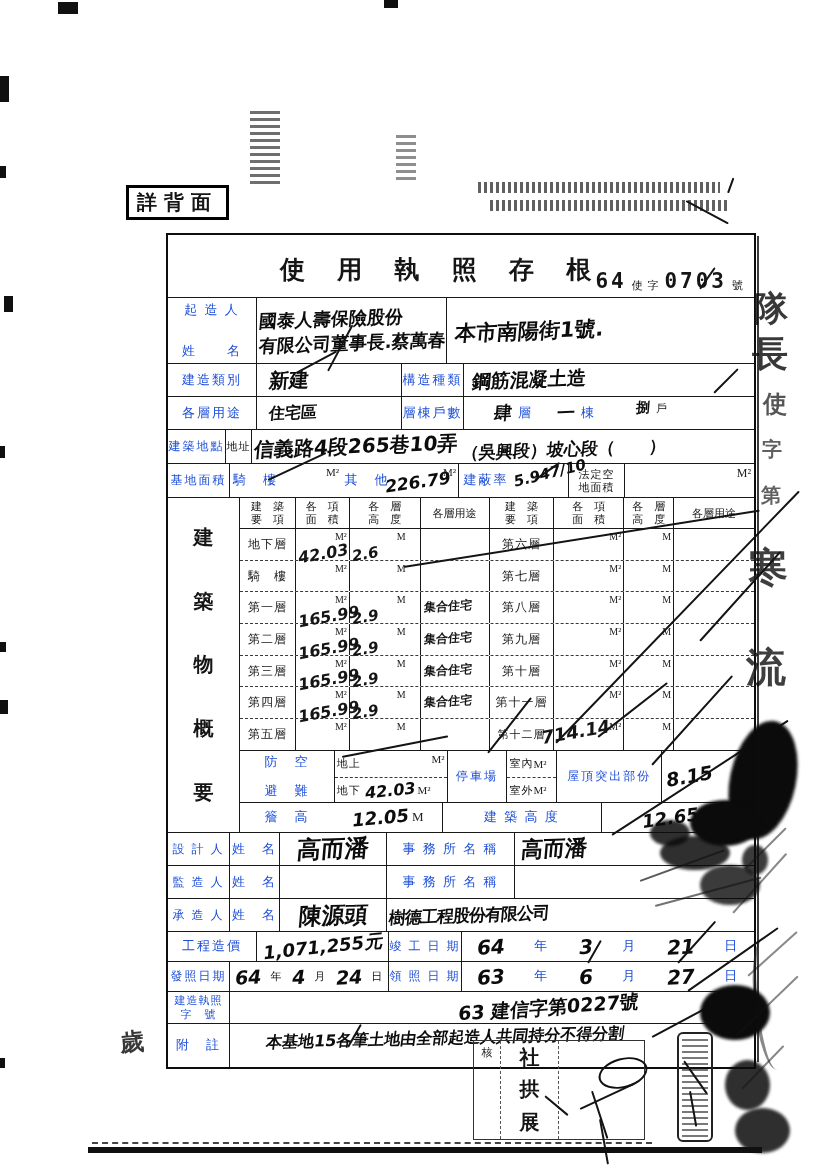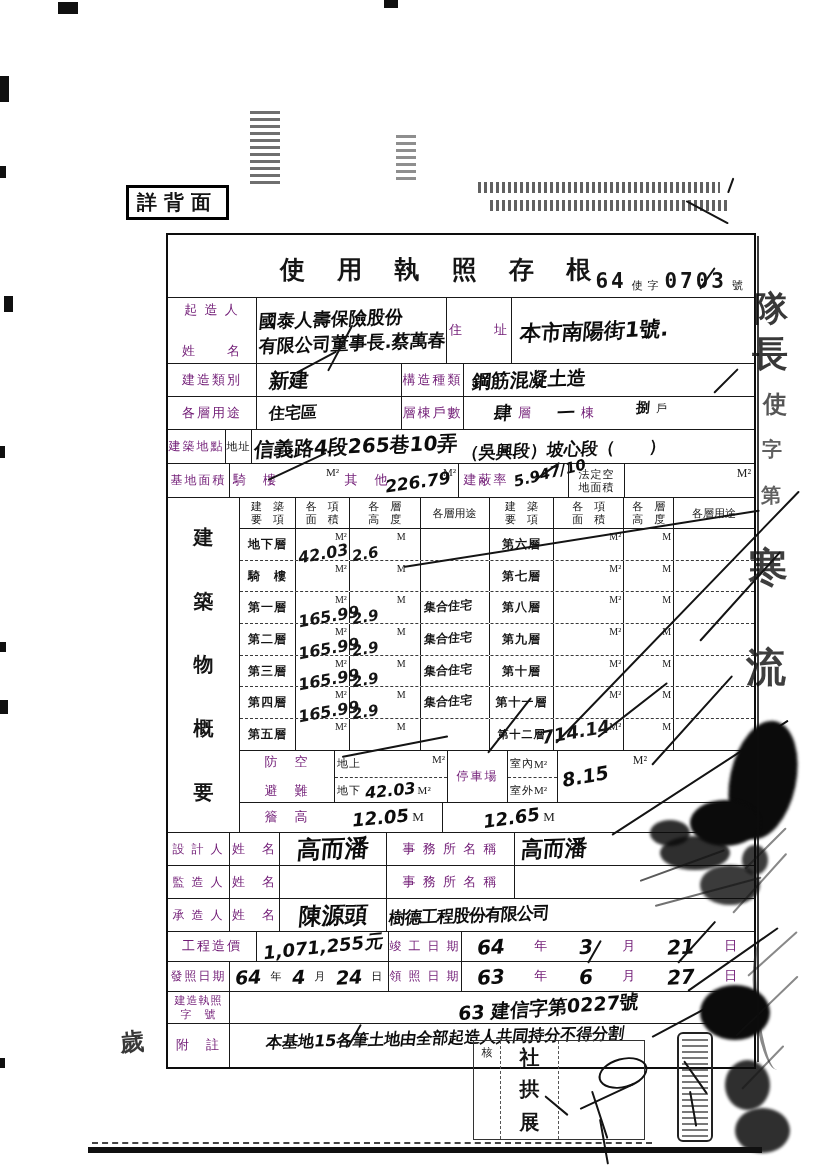--- a/index.html
+++ b/index.html
@@ -4,21 +4,21 @@
 <style>
   html,body{margin:0;padding:0;background:#e8e8e8;}
   .page{position:relative;width:832px;height:1168px;background:#ffffff;overflow:hidden;
         font-family:"Liberation Serif",serif;color:#151515;}
   
   .form{position:absolute;left:166px;top:233px;width:590px;border:2px solid #0d0d0d;box-sizing:border-box;background:transparent;}
   .row{display:flex;border-top:1px solid #191919;box-sizing:border-box;position:relative;}
   .row.nt{border-top:none;}
   .c{box-sizing:border-box;position:relative;display:flex;align-items:center;justify-content:center;}
   .bl{border-left:1px solid #191919;}
-  .lbl{font-size:13px;letter-spacing:2px;color:#701a75;text-align:left;line-height:1.25;}
+  .lbl{font-size:13px;letter-spacing:2px;color:#1d4ed8;text-align:left;line-height:1.25;}
   .lbl2{display:flex;flex-direction:column;justify-content:space-between;padding:4px 0;}
   .sm{font-size:11px;letter-spacing:1px;}
   .u{font-size:11px;color:#222;}
   
   .hw{font-family:"DejaVu Sans",sans-serif;font-weight:700;font-style:italic;color:#0c0c0c;
       display:inline-block;white-space:nowrap;transform:rotate(-3deg);}
   .hwc{font-family:"DejaVu Sans",sans-serif;font-weight:700;color:#0c0c0c;display:inline-block;
        white-space:nowrap;transform:rotate(-2deg) skewX(-7deg);}
   .abs{position:absolute;}
   
@@ -29,21 +29,21 @@
   
   .bsec{display:flex;border-top:1px solid #191919;}
   .side{width:71px;display:flex;flex-direction:column;justify-content:space-around;align-items:center;
         font-size:20px;font-weight:600;letter-spacing:0;padding:8px 0;box-sizing:border-box;}
   .bcontent{width:515px;border-left:1px solid #191919;box-sizing:border-box;}
   .fhead{display:flex;height:30px;}
   .fh{font-size:11px;line-height:1.15;text-align:center;display:flex;flex-direction:column;justify-content:center;}
   .frow{display:flex;height:31.7px;border-top:1px dashed #3a3a3a;box-sizing:border-box;}
   .fc{box-sizing:border-box;position:relative;}
   .w55{width:55px}.w54{width:54px}.w71{width:71px}.w69{width:69px}.w65{width:65px}.w70{width:70px}.w50{width:50px}.w81{width:81px}
-  .fn{display:flex;align-items:center;justify-content:center;font-size:12px;letter-spacing:1px;font-weight:bold;}
+  .fn{display:flex;align-items:center;justify-content:center;font-size:12px;letter-spacing:1px;}
   .fu{position:absolute;right:2px;top:2px;font-size:10px;color:#222;}
   .fv{position:absolute;left:2px;bottom:-3px;font-family:"DejaVu Sans",sans-serif;font-weight:700;font-style:italic;
       font-size:16px;transform:rotate(-10deg);white-space:nowrap;z-index:2;}
   .fuse{position:absolute;left:3px;top:6px;font-family:"DejaVu Sans",sans-serif;font-weight:700;font-size:12px;
         transform:rotate(-3deg) skewX(-8deg);white-space:nowrap;}
   .half{height:26px;display:flex;align-items:center;box-sizing:border-box;position:relative;}
   .half+.half{border-top:1px dashed #3a3a3a;}
   
   .st{position:absolute;height:2px;background:#141414;transform-origin:left center;border-radius:2px;}
   .blob{position:absolute;background:#0b0b0b;border-radius:50%;filter:blur(1.5px);}
@@ -84,21 +84,20 @@
 
     <div class="row" style="height:66px">
       <div class="c lbl lbl2" style="width:88px">
         <span>起 造 人</span>
         <span>姓　　名</span>
       </div>
       <div class="c bl" style="width:190px;flex-direction:column;align-items:flex-start;justify-content:center">
         <span class="hwc" style="font-size:18px;margin-left:2px">國泰人壽保險股份</span>
         <span class="hwc" style="font-size:18px;margin-left:2px">有限公司董事長.蔡萬春</span>
       </div>
-      <div class="c bl lbl" style="width:65px">住　　址</div>
       <div class="c bl" style="width:243px;justify-content:flex-start">
         <span class="hwc" style="font-size:21px;margin-left:8px">本市南陽街1號.</span>
       </div>
     </div>
 
     <div class="row" style="height:33px">
       <div class="c lbl" style="width:88px">建造類別</div>
       <div class="c bl" style="width:145px;justify-content:flex-start">
         <span class="hwc" style="font-size:20px;margin-left:12px">新建</span>
       </div>
@@ -368,32 +367,34 @@
           <div class="bl" style="width:50px;box-sizing:border-box">
             <div class="half">
               <span class="sm" style="margin-left:2px">室內</span>
               <span class="u">M²</span>
             </div>
             <div class="half">
               <span class="sm" style="margin-left:2px">室外</span>
               <span class="u">M²</span>
             </div>
           </div>
+          <div class="c bl lbl" style="width:105px;font-size:12px">屋頂突出部份</div>
           <div class="c bl" style="width:93px">
             <span class="u abs" style="right:3px;top:2px;font-size:12px">M²</span>
             <span class="hw abs" style="left:4px;top:14px;font-size:19px;transform:rotate(-10deg)">8.15</span>
           </div>
         </div>
 
         <div style="display:flex;height:30px;border-top:1px solid #191919;box-sizing:border-box">
           <div class="c lbl" style="width:94px">簷　高</div>
           <div class="c" style="width:108px">
             <span class="hw" style="font-size:18px;transform:rotate(-5deg)">12.05</span>
             <span class="u" style="margin-left:3px;font-size:13px">M</span>
           </div>
+          <div class="c bl lbl" style="width:160px">建 築 高 度</div>
           <div class="c bl" style="width:153px">
             <span class="hw" style="font-size:18px;transform:rotate(-8deg)">12.65</span>
             <span class="u" style="margin-left:3px;font-size:13px">M</span>
           </div>
         </div>
       </div>
     </div>
 
     <div class="row" style="height:33px">
       <div class="c lbl" style="width:61px;font-size:12px">設 計 人</div>

